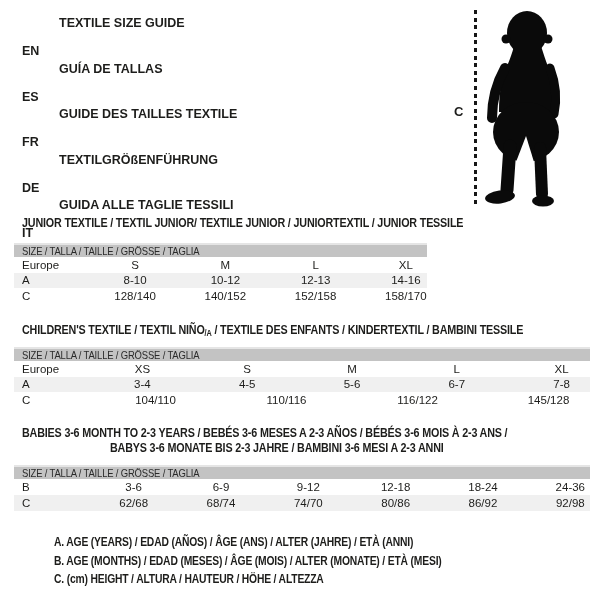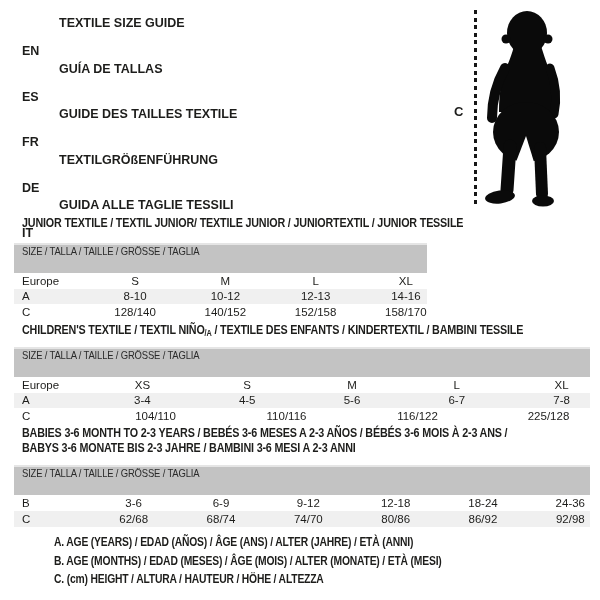--- a/index.html
+++ b/index.html
@@ -24,28 +24,28 @@
   .lang-row { display:flex; line-height:17.6px; font-size:12.5px; font-weight:700; }
   .lang-code { width:37px; flex:0 0 37px;margin-top:28px; }
   
   .dash-line {
     left:474px; top:10px; width:2.5px; height:198px;
     background:repeating-linear-gradient(to bottom, #161616 0px, #161616 4px, transparent 4px, transparent 7.6px);
   }
   .c-label { left:454px; top:104px; font-size:13px; font-weight:700; }
   .baby { left:480px; top:6px; width:94px; height:206px; }
   
-  .sec-title { left:22px; font-size:12.5px; font-weight:700; line-height:14px; }
+  .sec-title { left:22px; font-size:12.5px; font-weight:700; line-height:14px;text-align:center; }
   .sec-title .sub { font-size:8.5px; vertical-align:-2px; }
   
   .size-table { left:14px; font-size:11.5px; }
   .thead {
     background:#c3c3c3;
     border-top:2px solid #e5e5e5;
-    height:30px; line-height:12px;
+    height:14px; line-height:12px;
     padding-left:8px;
     font-size:11px; color:#2a2a2a;
   }
   .trow { display:flex; height:16px; line-height:16px;gap:48px; }
   .trow.mid { height:15px; line-height:15px; }
   .alt { background:#f0f0f0; }
   .cell { flex:1; text-align:center; }
   .cell.label { flex:0 0 52px; text-align:left; padding-left:8px; }
   
   .legend { left:22px; top:533px; }
@@ -149,21 +149,21 @@
       <div class="cell">4-5</div>
       <div class="cell">5-6</div>
       <div class="cell">6-7</div>
       <div class="cell">7-8</div>
     </div>
     <div class="trow">
       <div class="cell label">C</div>
       <div class="cell">104/110</div>
       <div class="cell">110/116</div>
       <div class="cell">116/122</div>
-      <div class="cell">225/128</div>
+      <div class="cell">145/128</div>
     </div>
   </div>
 
   <h2 class="sec-title abs" style="top:426px; line-height:15px;">
     <div><span class="cond">BABIES 3-6 MONTH TO 2-3 YEARS / BEBÉS 3-6 MESES A 2-3 AÑOS / BÉBÉS 3-6 MOIS À 2-3 ANS /</span></div>
     <div><span class="cond">BABYS 3-6 MONATE BIS 2-3 JAHRE / BAMBINI 3-6 MESI A 2-3 ANNI</span></div>
   </h2>
   <div class="size-table abs" style="top:465px;width:576px;">
     <div class="thead">
       <span class="cond">SIZE / TALLA / TAILLE / GRÖSSE / TAGLIA</span>

